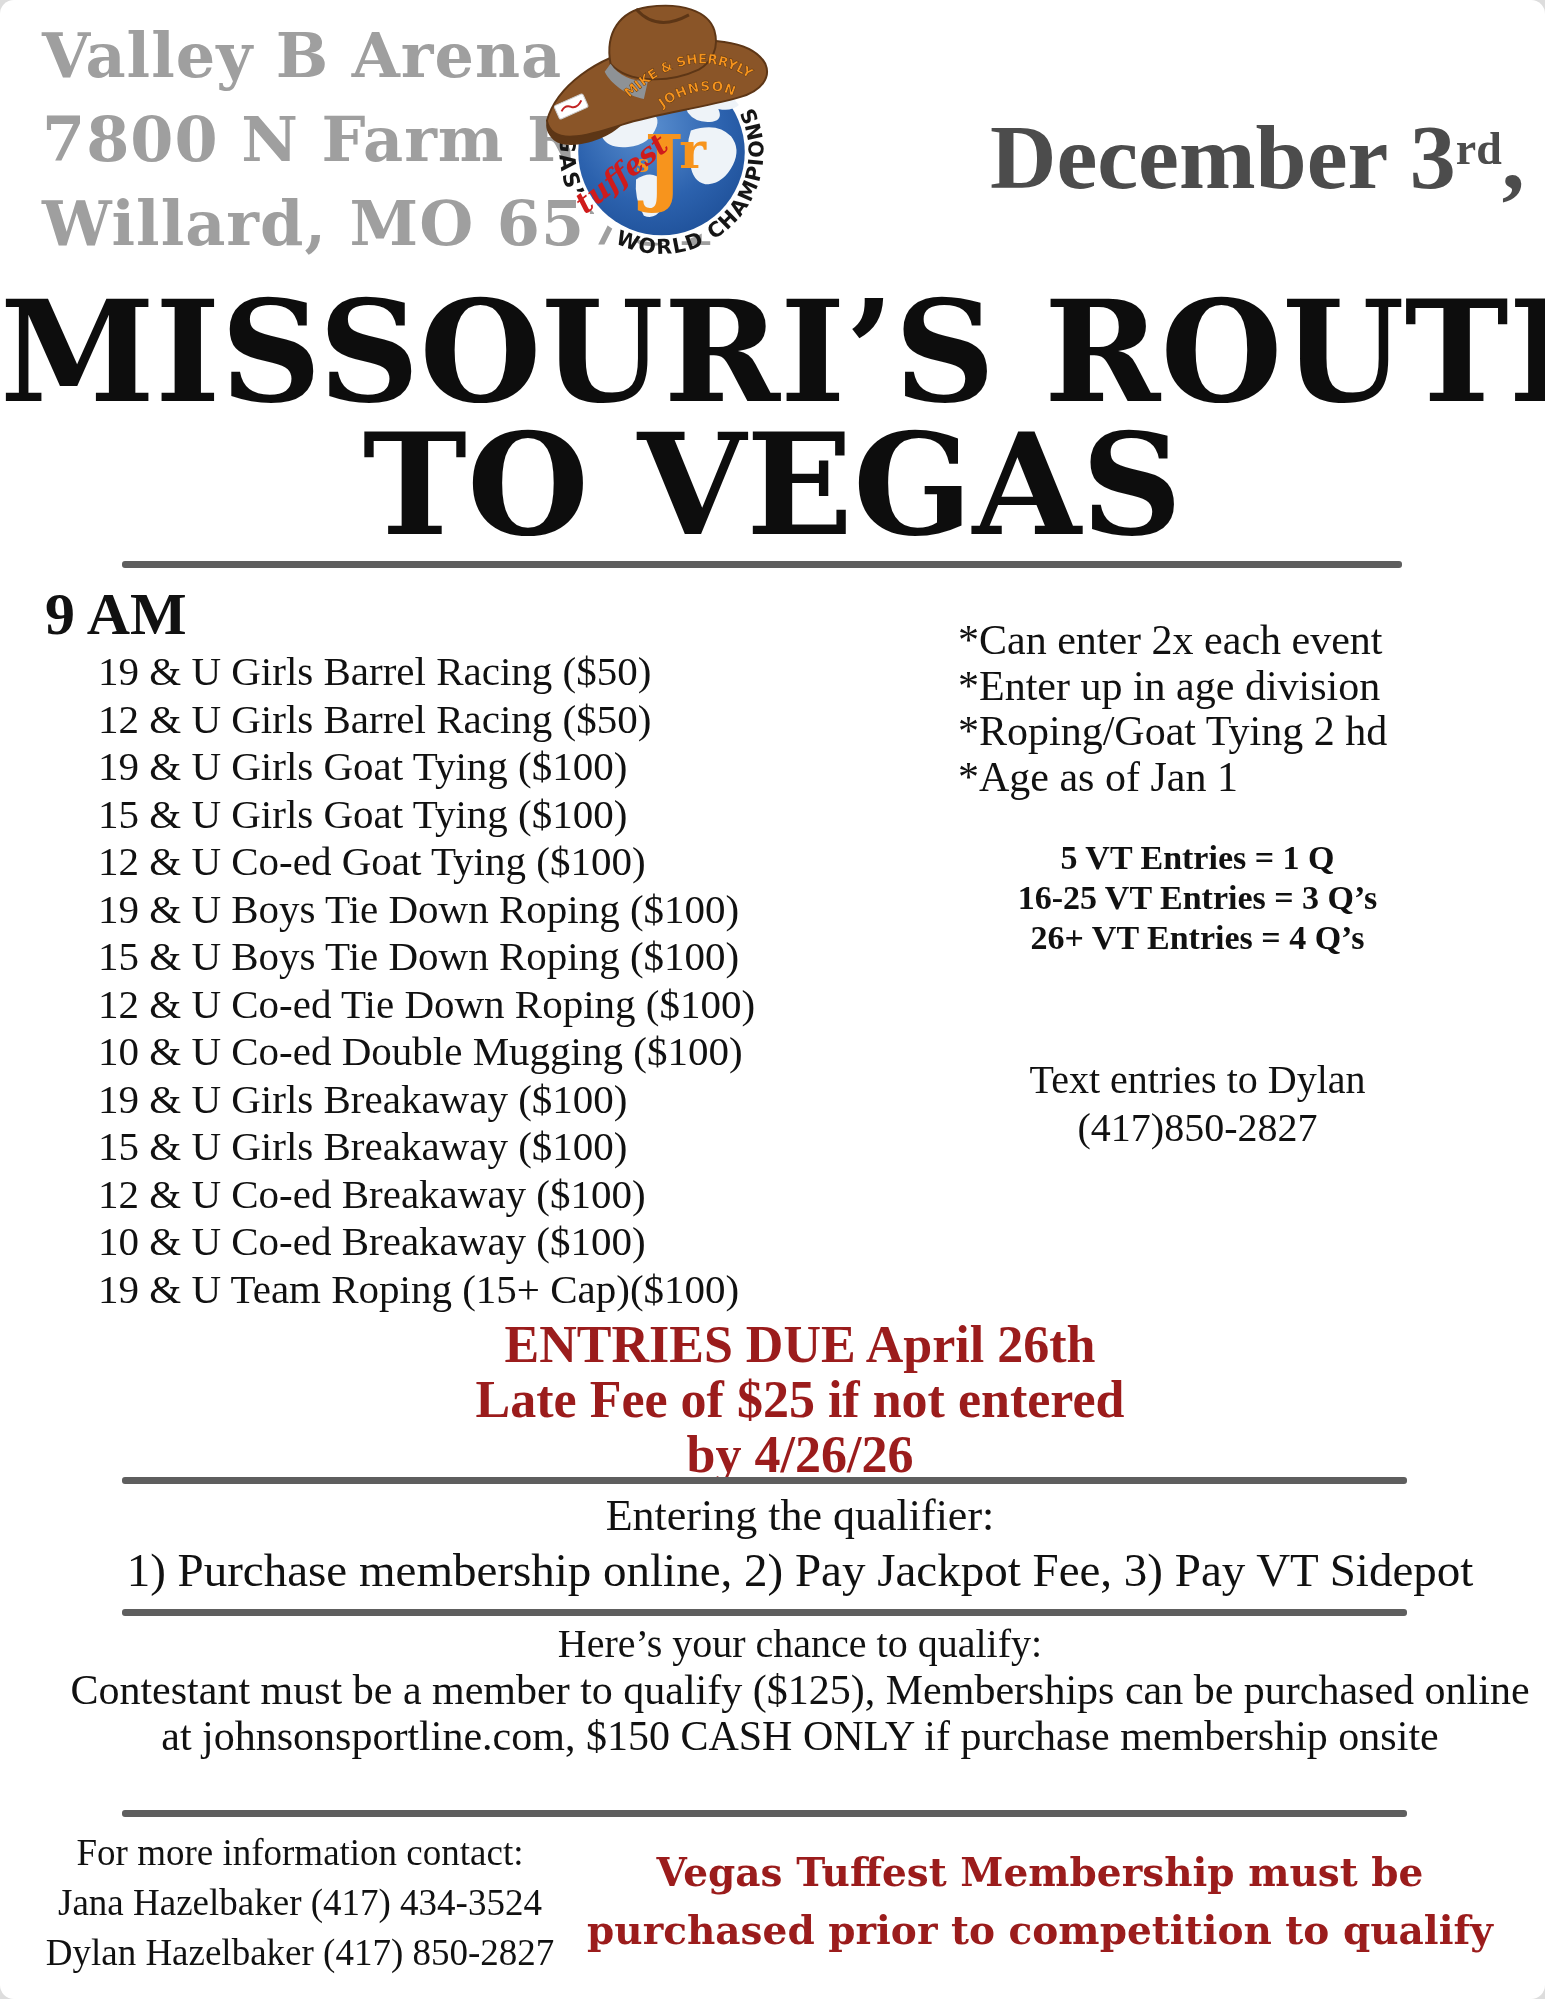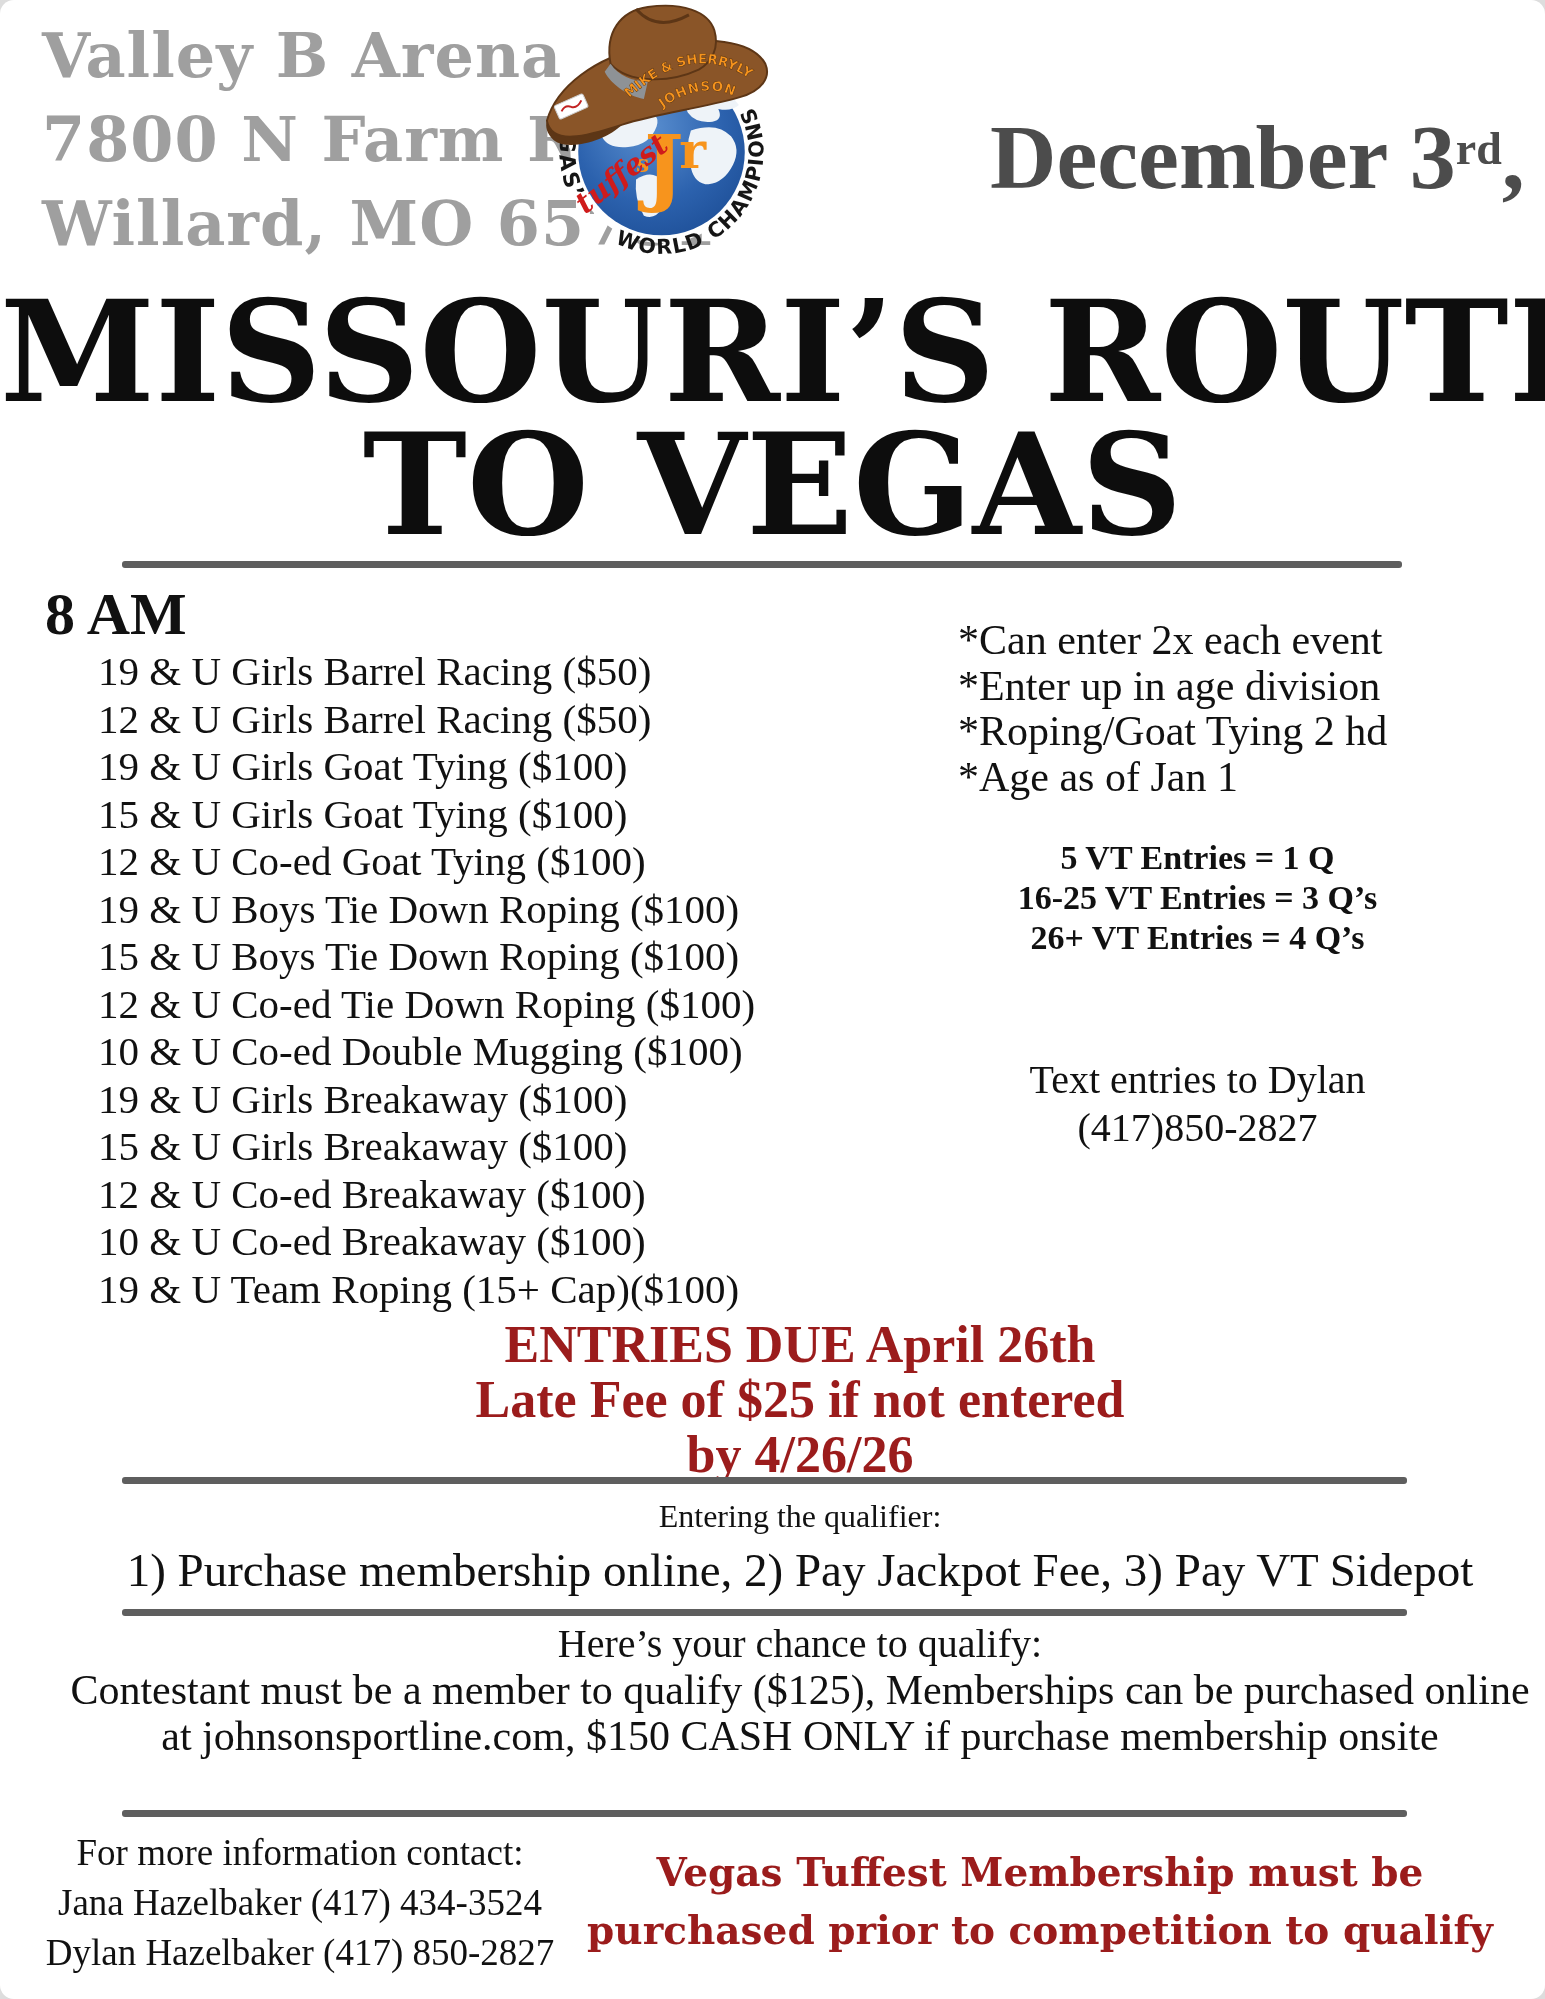--- a/index.html
+++ b/index.html
@@ -50,21 +50,21 @@
   }
   .entry-contact{
     position:absolute; left:950px; top:1056px; width:495px; text-align:center;
     font-size:40px; line-height:48px;
   }
   .deadline{
     position:absolute; left:65px; top:1317px; width:1470px; text-align:center;
     color:var(--accent-red); font-weight:bold; font-size:52px; line-height:55px;
   }
   .entering{position:absolute; left:65px; top:1490px; width:1470px; text-align:center;}
-  .entering-heading{font-size:32px; line-height:52px;}
+  .entering-heading{font-size:44px; line-height:52px;}
   .entering-steps{font-size:47px; line-height:57px; white-space:nowrap;font-family:Liberation Serif, serif;}
   .chance{position:absolute; left:65px; top:1621px; width:1470px; text-align:center;font-family:Liberation Serif, serif;}
   .chance-heading{font-size:40px; line-height:46px;}
   .chance-body{font-size:42px; line-height:46px;}
   .footer-contact{
     position:absolute; left:20px; top:1828px; width:560px; text-align:center;
     font-size:37px; line-height:50px; white-space:nowrap;
   }
   .membership-note{
     position:absolute; left:545px; top:1843px; width:990px; text-align:center;
@@ -149,21 +149,21 @@
 
   <div class="date"><span>December 3</span><span class="ord">rd</span><span>, 2026</span></div>
 
   <div class="title">
     <div>MISSOURI’S ROUTE</div>
     <div>TO VEGAS</div>
   </div>
 
   <div class="rule rule-1"></div>
 
-  <div class="time">8 AM</div>
+  <div class="time">9 AM</div>
 
   <div class="events">
       <div class="event-line">19 &amp; U Girls Barrel Racing ($50)</div>
       <div class="event-line">12 &amp; U Girls Barrel Racing ($50)</div>
       <div class="event-line">19 &amp; U Girls Goat Tying ($100)</div>
       <div class="event-line">15 &amp; U Girls Goat Tying ($100)</div>
       <div class="event-line">12 &amp; U Co-ed Goat Tying ($100)</div>
       <div class="event-line">19 &amp; U Boys Tie Down Roping ($100)</div>
       <div class="event-line">15 &amp; U Boys Tie Down Roping ($100)</div>
       <div class="event-line">12 &amp; U Co-ed Tie Down Roping ($100)</div>

